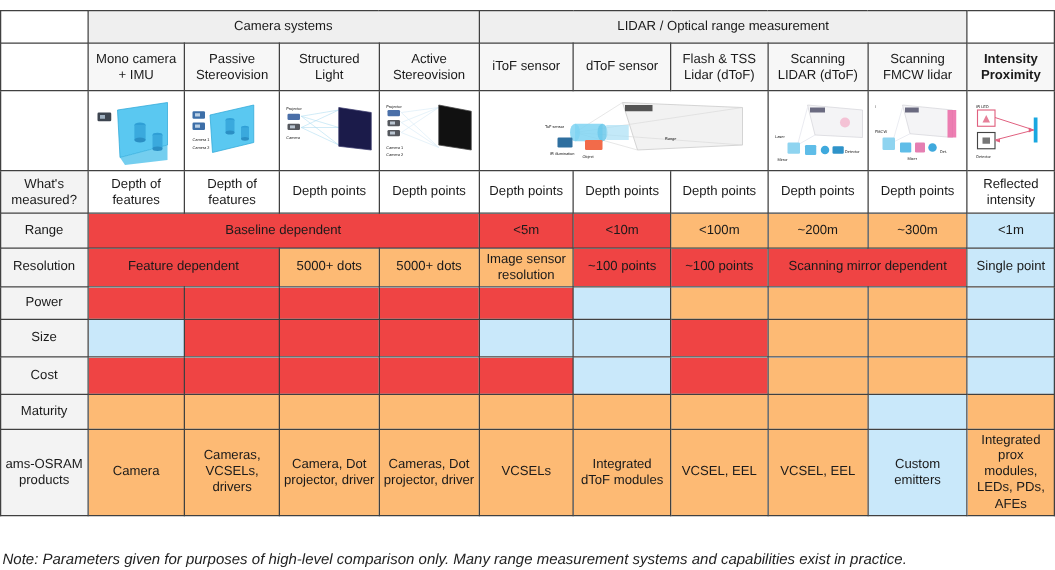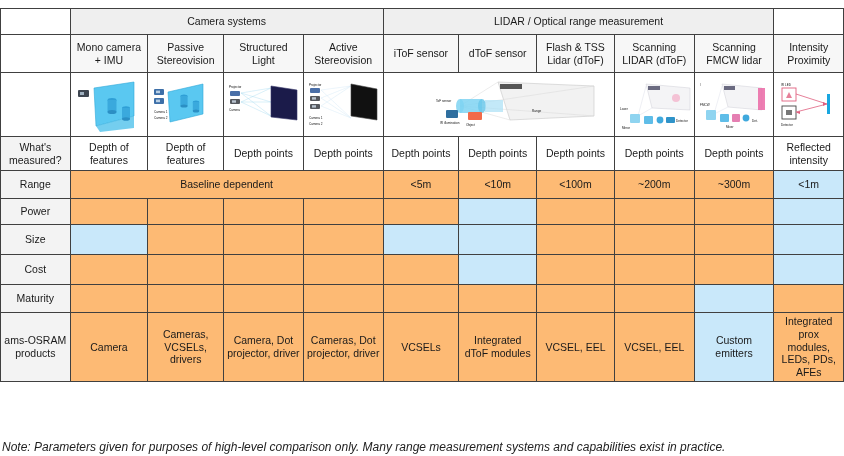--- a/index.html
+++ b/index.html
@@ -50,21 +50,21 @@
   td.techname {
     background: #f7f7f7;
     text-align: left;
     padding-left: 7px;
     font-size: 11px;
     height: 38px;
     vertical-align: middle;
     color: #1a1a1a;
   }
   td.techname.bold {
-    font-weight: normal;
+    font-weight: bold;
   }
   
   td.illus {
     background: #ffffff;
     height: 64px;
     padding: 0;
     vertical-align: middle;
   }
   td.illus svg { display: block; margin: 0 auto; }
 
@@ -72,21 +72,21 @@
   td.rowlabel {
     background: #f3f3f3;
     text-align: left;
     padding-left: 7px;
     font-size: 10.5px;
     color: #1a1a1a;
   }
 
   
   .s1 { background: #c9e8fa; }   
-  .s2 { background: #fdba74; }   
+  .s2 { background: #ef4444; }   
   .s3 { background: #fdba74; }   
 
   
   tr.r-meas td { height: 34px; }
   tr.r-range td { height: 28px; }
   tr.r-res   td { height: 30px; }
   tr.r-rob   td { height: 30px; }
   tr.r-pow   td { height: 26px; text-align: center; }
   tr.r-size  td { height: 30px; }
   tr.r-cost  td { height: 30px; }
@@ -329,20 +329,31 @@
       <td class="rowlabel">Range</td>
       <td class="s2" colspan="4">Baseline dependent</td>
       <td class="s2">&lt;5m</td>
       <td class="s2">&lt;10m</td>
       <td class="s3">&lt;100m</td>
       <td class="s3">~200m</td>
       <td class="s3">~300m</td>
       <td class="s1">&lt;1m</td>
     </tr>
 
+    <tr class="r-res">
+      <td class="rowlabel">Resolution</td>
+      <td class="s2" colspan="2">Feature dependent</td>
+      <td class="s3">5000+ dots</td>
+      <td class="s3">5000+ dots</td>
+      <td class="s3">Image sensor resolution</td>
+      <td class="s2">~100 points</td>
+      <td class="s2">~100 points</td>
+      <td class="s2" colspan="2">Scanning mirror dependent</td>
+      <td class="s1">Single point</td>
+    </tr>
 
 
     <tr class="r-pow">
       <td class="rowlabel">Power</td>
       <td class="s2"></td>
       <td class="s2"></td>
       <td class="s2"></td>
       <td class="s2"></td>
       <td class="s2"></td>
       <td class="s1"></td>

